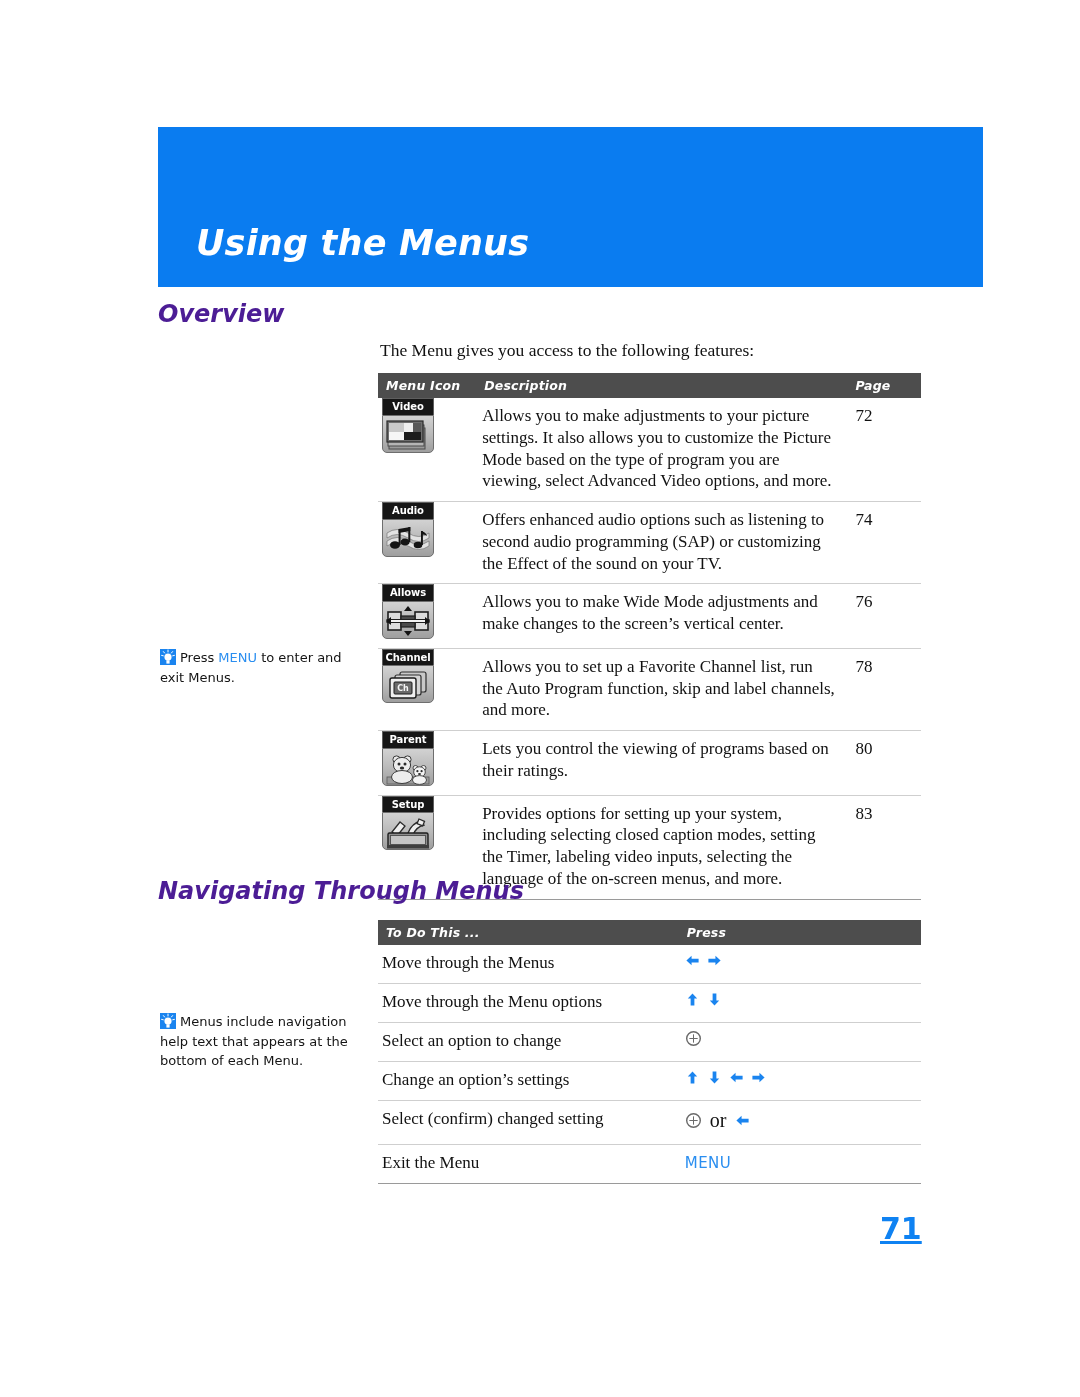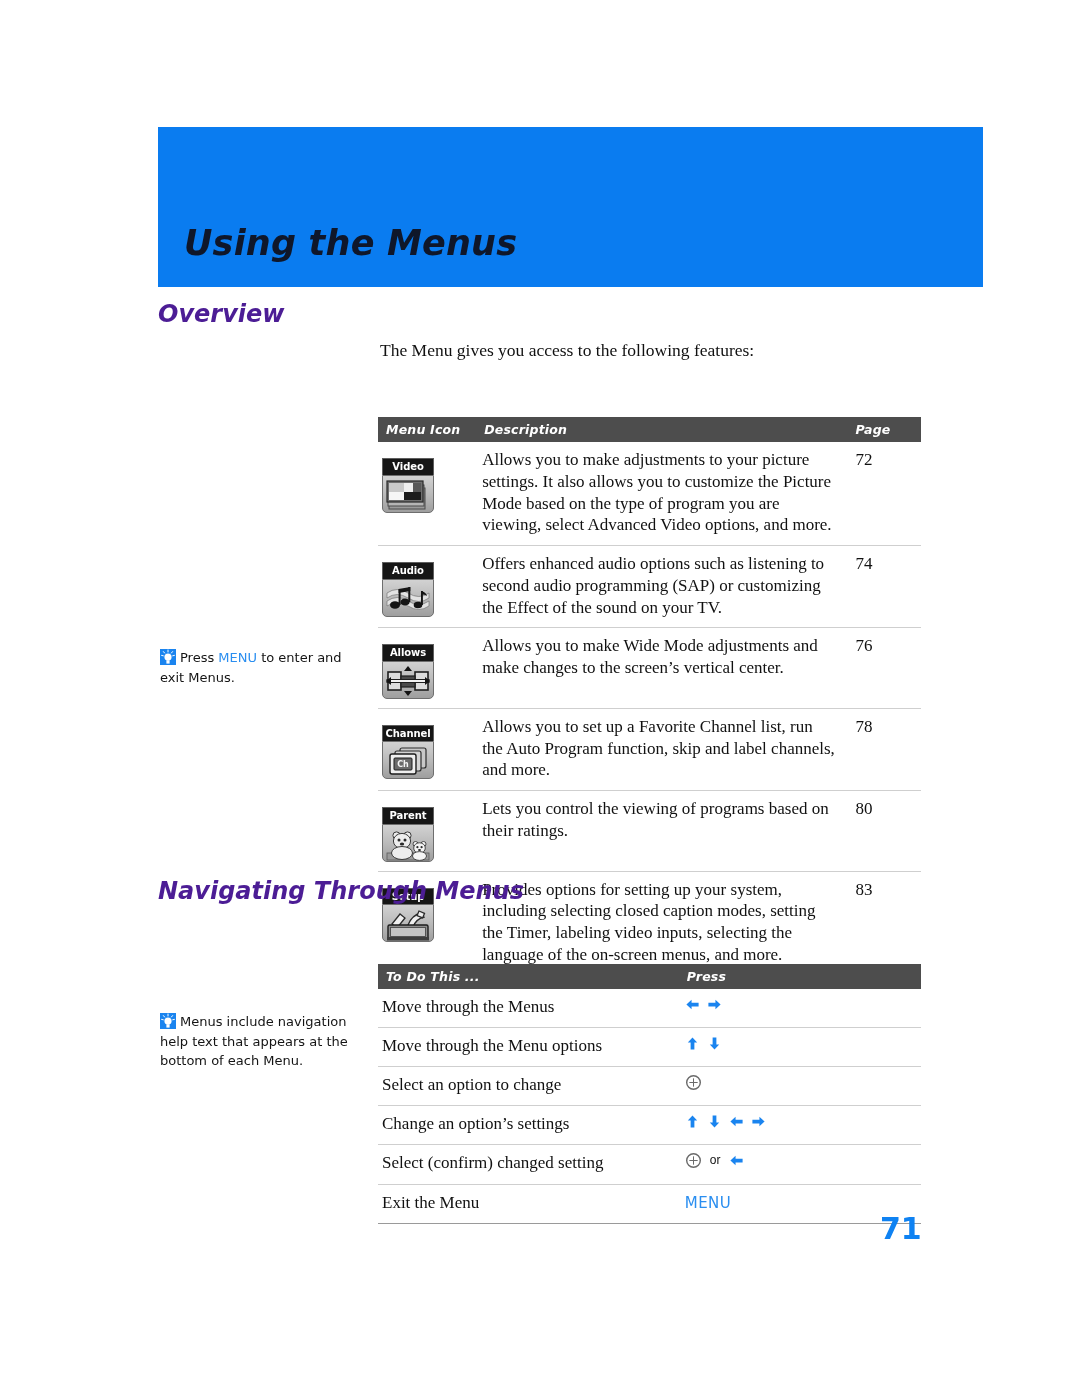--- a/index.html
+++ b/index.html
@@ -19,23 +19,23 @@
   #chapter-banner {
     position: absolute;
     left: 158px;
     top: 127px;
     width: 825px;
     height: 160px;
     background: #0a7cf0;
   }
   #chapter-title {
     position: absolute;
-    left: 26px;
+    left: 38px;
     bottom: 24px;
-    color: #0f172a;
+    color: #ffffff;
     font-family: "DejaVu Sans", sans-serif;
     font-weight: bold;
     font-style: italic;
     font-size: 35px;
     letter-spacing: 0.2px;
     white-space: nowrap;
   }
 
   
   .section-heading {
@@ -59,21 +59,20 @@
     color: #111111;
     white-space: nowrap;
   }
 
   
   .doc-table {
     position: absolute;
     border-collapse: collapse;
     font-size: 17px;
     color: #111;
-    margin-top: 44px;
   }
   .doc-table th {
     background: #4d4d4d;
     color: #ffffff;
     font-family: "DejaVu Sans", sans-serif;
     font-weight: bold;
     font-style: italic;
     font-size: 12.5px;
     text-align: left;
     padding: 5px 8px 5px 8px;
@@ -82,21 +81,21 @@
   }
   .doc-table td {
     vertical-align: top;
     padding: 7px 6px 9px 6px;
     border-bottom: 1px solid #cfcfcf;
     line-height: 1.28;
   }
 
   
   #menu-table { left: 378px; top: 373px; width: 543px; }
-  #menu-table td.icon-cell { width: 92px; padding-left: 4px; padding-top: 16px; }
+  #menu-table td.icon-cell { width: 92px; padding-left: 4px; padding-top: 0; }
   #menu-table td.desc-cell { width: 385px; padding-right: 10px; }
   #menu-table td.page-cell { width: 62px; padding-left: 8px; }
   #menu-table tr:last-child td { border-bottom: 1px solid #9a9a9a; }
 
   
   .menu-icon {
     position: relative;
     width: 54px;
   }
   .mi-label {
@@ -136,22 +135,22 @@
   #nav-table tr:last-child td { border-bottom: 1px solid #9a9a9a; }
   .key-label {
     color: #2a8ef0;
     font-family: "DejaVu Sans", sans-serif;
     font-weight: normal;
     font-size: 15px;
     letter-spacing: 0.4px;
   }
   .keys { display: inline-flex; align-items: center; gap: 7px; }
   .keys .or-word {
-    font-family: Liberation Sans, sans-serif;
-    font-size: 12px;
+    font-family: Liberation Serif, serif;
+    font-size: 20px;
     color: #111;
     margin: 0 1px;
   }
 
   
   .margin-note {
     position: absolute;
     width: 200px;
     font-family: "DejaVu Sans", sans-serif;
     font-size: 13px;
@@ -173,20 +172,21 @@
 
   
   #page-number {
     position: absolute;
     left: 880px;
     top: 1211px;
     color: #0f82f2;
     font-family: "DejaVu Sans", sans-serif;
     font-weight: bold;
     font-size: 30px;
+    text-decoration: underline;
   }
 </style>
 </head>
 <body>
 
 <div id="chapter-banner">
   <div id="chapter-title">Using the Menus</div>
 </div>
 
 <div class="section-heading" id="heading-overview">Overview</div>

